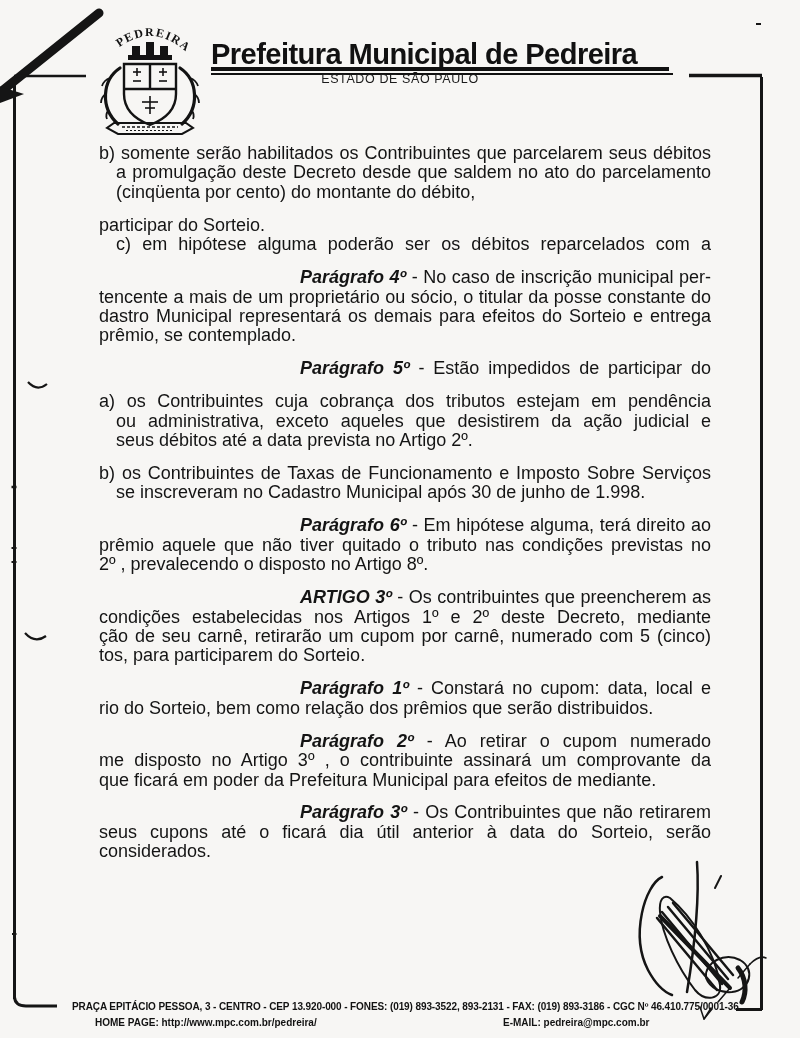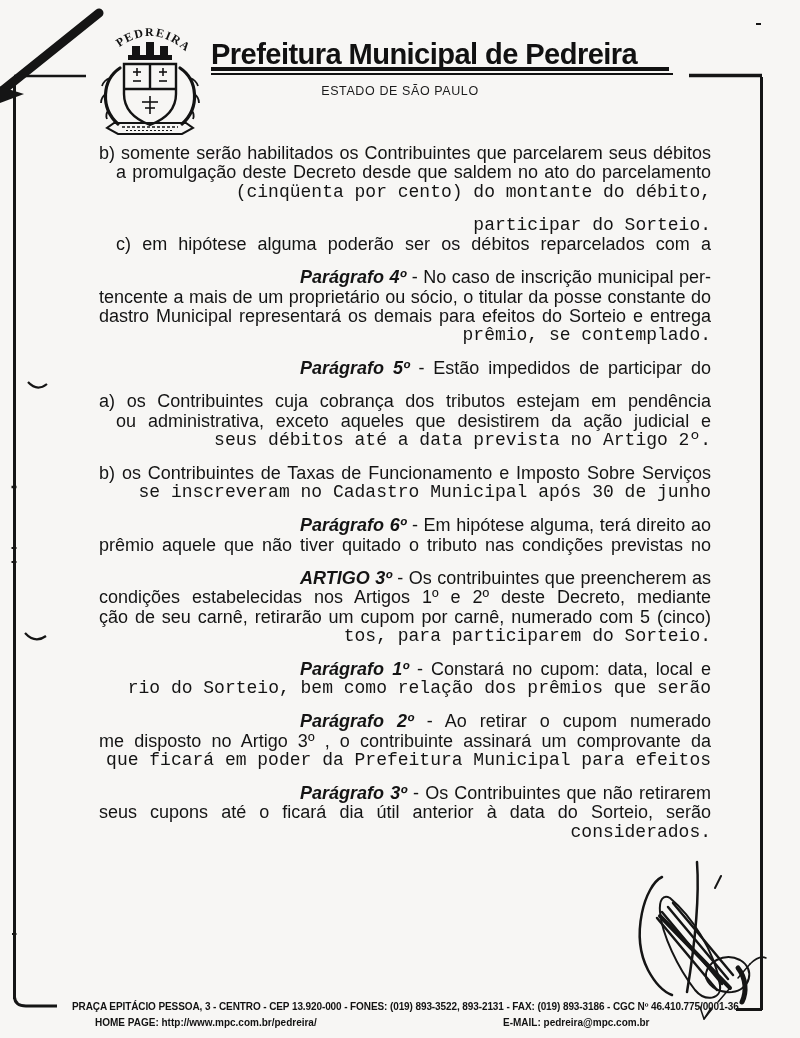--- a/index.html
+++ b/index.html
@@ -11,29 +11,29 @@
   
   .crest { position:absolute; left:92px; top:16px; width:116px; height:122px; }
   .title {
     position:absolute; left:211px; top:37px; white-space:nowrap;
     font-size:30px; font-weight:bold; letter-spacing:-0.6px;
     transform:scaleX(0.97); transform-origin:left top; color:#111;
   }
   .title-rule-thick { position:absolute; left:211px; top:67px; width:458px; height:4px; background:#111; }
   .title-rule-thin  { position:absolute; left:211px; top:73px; width:462px; height:1.5px; background:#111; }
   .subtitle {
-    position:absolute; left:211px; top:84px; width:378px; text-align:center;
+    position:absolute; left:211px; top:72px; width:378px; text-align:center;
     font-size:12.5px; letter-spacing:0.6px; color:#1b1b1b;
   }
   
   .doc-body { position:absolute; left:99px; top:144px; width:612px; font-size:18px; }
   .para { margin-bottom:13.6px; }
   .line { height:19.4px; line-height:19.4px; overflow:hidden; text-align:justify; }
   .line::after { content:""; display:inline-block; width:100%; height:0; }
-  .line.last { text-align:right;font-family:Liberation Mono, monospace; }
+  .line.last { text-align:left; }
   .line.last::after { content:none; }
   .para.item .line:not(:first-child) { padding-left:17px; }
   .spacer { display:inline-block; width:201px; }
   .plabel { font-weight:bold; font-style:italic;margin-top:17px; }
   
   .footer-line1 {
     position:absolute; left:72px; top:1001px; width:700px; white-space:nowrap;
     font-size:10px; font-weight:bold; letter-spacing:-0.1px; color:#121212;
   }
   .footer-line2 { position:absolute; left:0; top:1017px; width:800px; font-size:10px; font-weight:bold; color:#121212; }
@@ -124,20 +124,21 @@
         <div class="line">ou administrativa, exceto aqueles que desistirem da ação judicial e quitarem</div>
         <div class="line last">seus débitos até a data prevista no Artigo 2º.</div>
       </div>
       <div class="para item">
         <div class="line">b) os Contribuintes de Taxas de Funcionamento e Imposto Sobre Serviços que</div>
         <div class="line last">se inscreveram no Cadastro Municipal após 30 de junho de 1.998.</div>
       </div>
       <div class="para indent">
         <div class="line"><span class="spacer"></span><span class="plabel">Parágrafo 6º</span> - Em hipótese alguma, terá direito ao</div>
         <div class="line">prêmio aquele que não tiver quitado o tributo nas condições previstas no Artigo</div>
+        <div class="line last">2º , prevalecendo o disposto no Artigo 8º.</div>
       </div>
       <div class="para indent">
         <div class="line"><span class="spacer"></span><span class="plabel">ARTIGO 3º</span> - Os contribuintes que preencherem as</div>
         <div class="line">condições estabelecidas nos Artigos 1º e 2º deste Decreto, mediante apresenta-</div>
         <div class="line">ção de seu carnê, retirarão um cupom por carnê, numerado com 5 (cinco) dígi-</div>
         <div class="line last">tos, para participarem do Sorteio.</div>
       </div>
       <div class="para indent">
         <div class="line"><span class="spacer"></span><span class="plabel">Parágrafo 1º</span> - Constará no cupom: data, local e horá-</div>
         <div class="line last">rio do Sorteio, bem como relação dos prêmios que serão distribuidos.</div>

